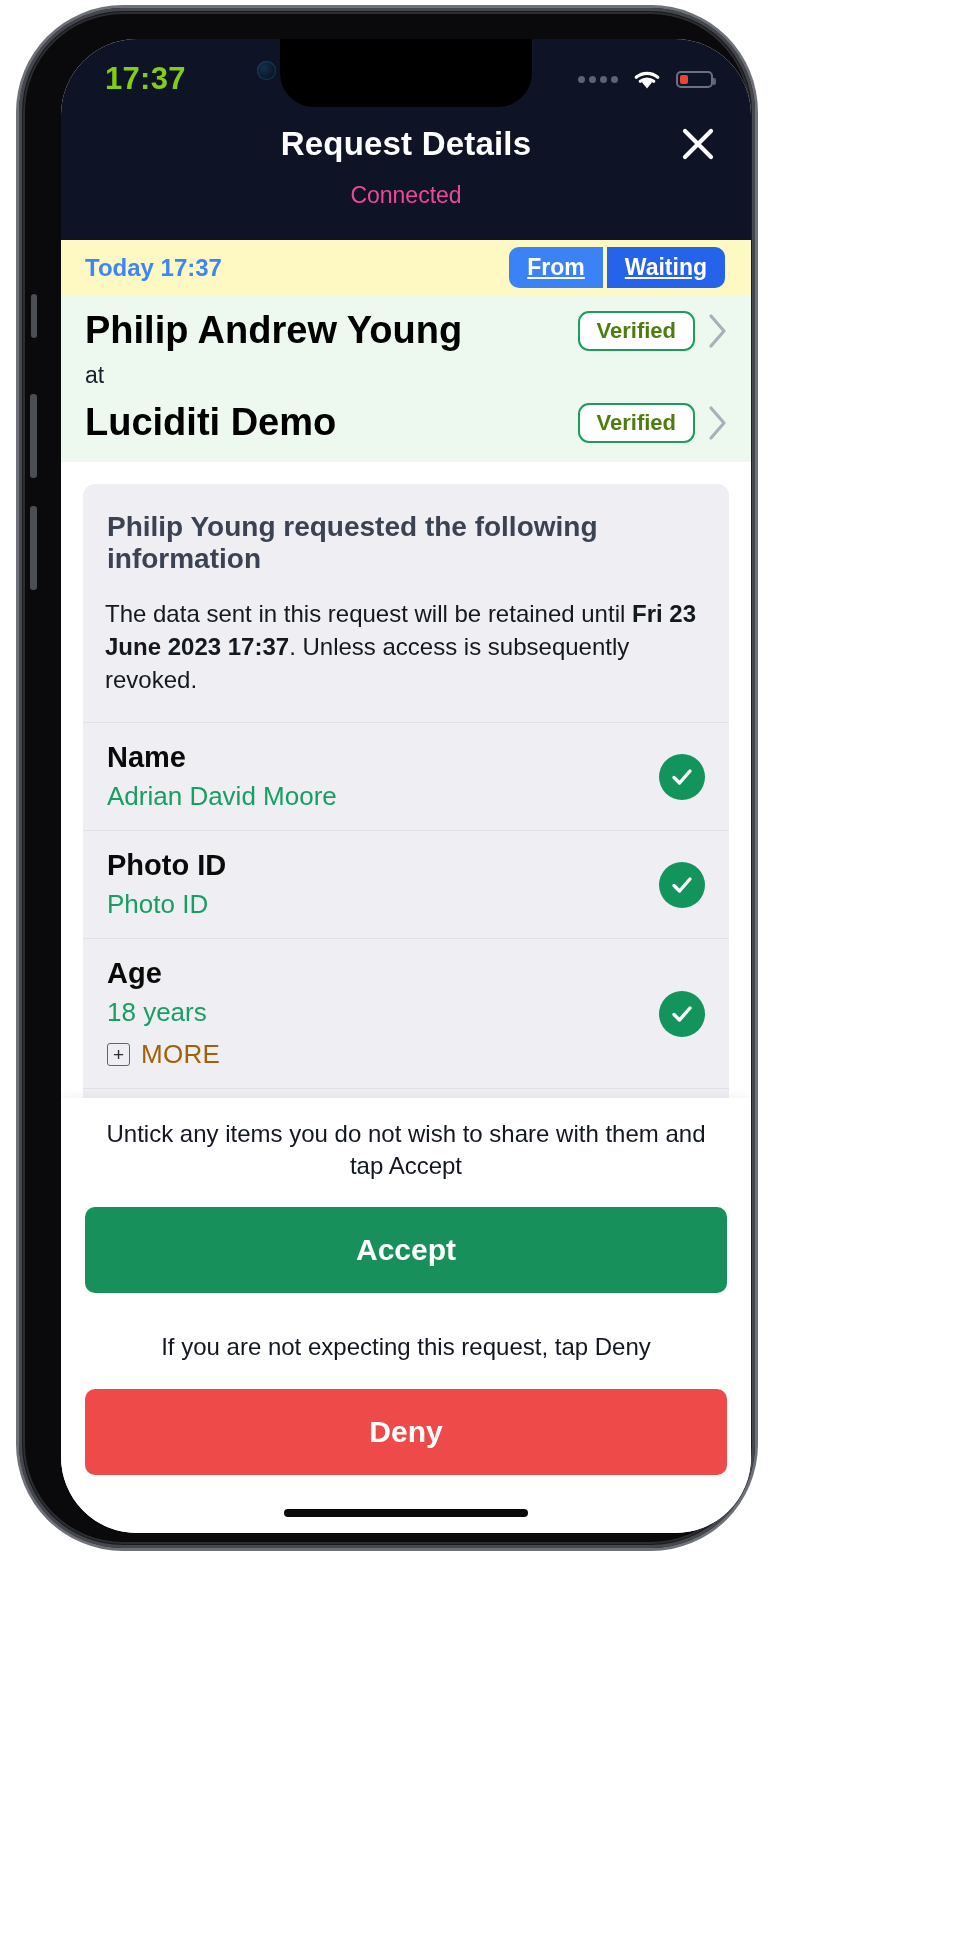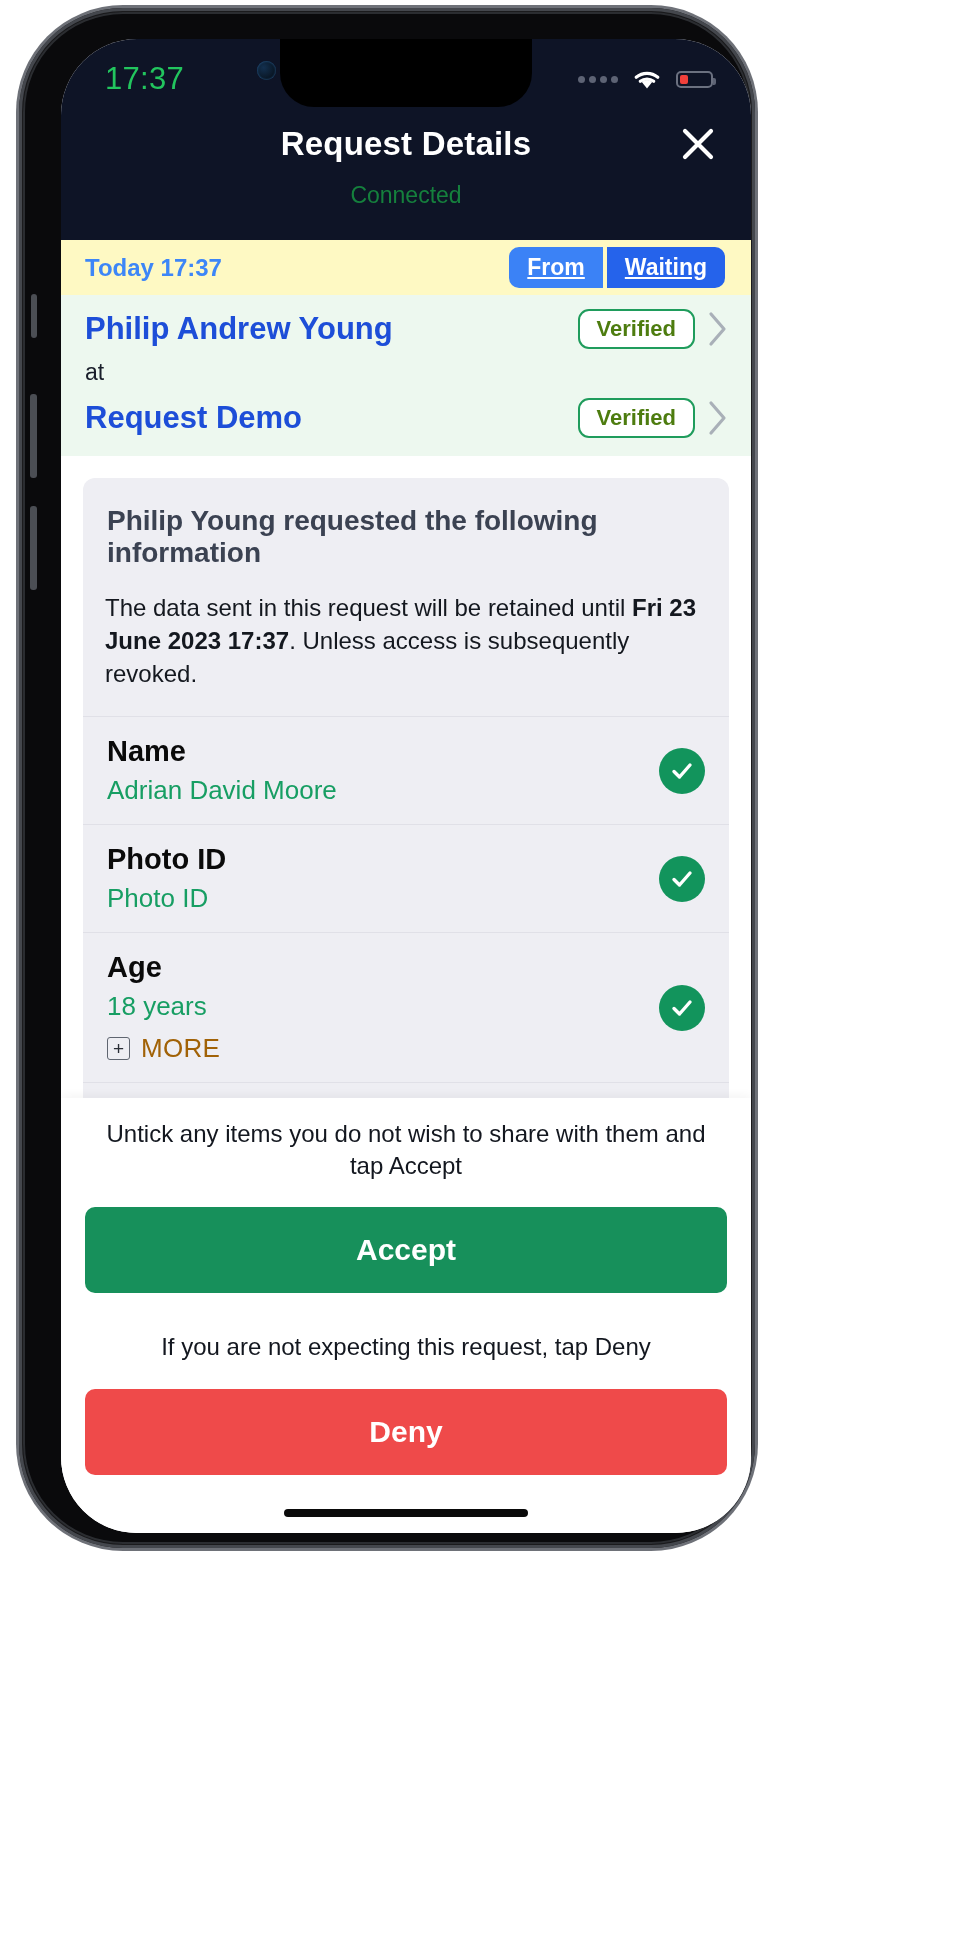--- a/index.html
+++ b/index.html
@@ -64,21 +64,21 @@
     box-shadow: inset 0 0 2px #2f6ea8;
     z-index: 6;
   }
   #status-bar {
     position:absolute; top:0; left:0; right:0; height:68px;
     display:flex; align-items:center; justify-content:space-between;
     padding: 0 38px 0 44px;
     z-index: 6;
   }
   #status-time {
-    color:#22c55e; font-size:31px; font-weight:400; letter-spacing:0.3px;
+    color:#84cc16; font-size:31px; font-weight:700; letter-spacing:0.3px;
     margin-top: 12px;
   }
   #status-icons { display:flex; align-items:center; gap:12px; margin-top:12px; }
   .sig-dots { display:flex; gap:4px; align-items:center; }
   .sig-dots i { display:block; width:7px; height:7px; border-radius:50%; background:#5d6374; }
   #wifi-icon svg { display:block; }
   #battery-icon {
     position:relative;
     width:37px; height:17px;
     border:2px solid #6b7180; border-radius:5px;
@@ -95,21 +95,21 @@
     display:flex; align-items:center; justify-content:center;
   }
   #page-title { color:#ffffff; font-size:33px; font-weight:700; letter-spacing:0.2px; }
   #close-icon {
     position:absolute; right:30px; top:-4px;
     width:46px; height:46px; display:flex; align-items:center; justify-content:center;
     cursor:pointer;
   }
   #connection-status {
     position:absolute; top:143px; left:0; right:0; text-align:center;
-    color:#15803d; font-size:23px; font-weight:400;
+    color:#ec4899; font-size:23px; font-weight:400;
   }
 
   
   #meta-row {
     height: 55px; background:#fef9c3;
     display:flex; align-items:center; justify-content:space-between;
     padding: 0 26px 0 24px;
   }
   #meta-timestamp { color:#3d86f7; font-size:24px; font-weight:700; }
   #meta-badges { display:flex; gap:4px; }
@@ -119,21 +119,21 @@
   }
   #badge-from { background:#3b82f6; border-radius:10px 0 0 10px; }
   #badge-status { background:#2563eb; border-radius:0 10px 10px 0; }
 
   
   #party-block { background:#edf8ef; padding: 6px 0 10px 0; }
   .party-row {
     display:flex; align-items:center; justify-content:space-between;
     padding: 8px 22px 8px 24px;
   }
-  .party-name { font-size:31px; font-weight:700; color:#1d4ed8; }
+  .party-name { font-size:38px; font-weight:700; color:#000000; }
   .party-right { display:flex; align-items:center; gap:12px; }
   .verified-pill {
     border:2px solid #1f9c5c; color:#4d7c0f; background:#ffffff;
     font-size:22px; font-weight:700; padding:7px 17px; border-radius:11px;
     line-height:1;
   }
   .chev-icon { color:#a9b0b8; display:flex; align-items:center; }
   .party-at { font-size:23px; color:#1a1f2b; padding: 2px 24px 4px 24px; }
 
   
@@ -265,21 +265,21 @@
             <svg width="22" height="36" viewBox="0 0 22 36">
               <path d="M4 3 L17 18 L4 33" stroke="#a9b0b8" stroke-width="3.2" fill="none" stroke-linecap="round" stroke-linejoin="round"></path>
             </svg>
           </span>
         </div>
       </div>
 
       <div class="party-at">at</div>
 
       <div class="party-row">
-        <div class="party-name">Request Demo</div>
+        <div class="party-name">Luciditi Demo</div>
         <div class="party-right">
           <span class="verified-pill">Verified</span>
           <span class="chev-icon">
             <svg width="22" height="36" viewBox="0 0 22 36">
               <path d="M4 3 L17 18 L4 33" stroke="#a9b0b8" stroke-width="3.2" fill="none" stroke-linecap="round" stroke-linejoin="round"></path>
             </svg>
           </span>
         </div>
       </div>
     </div>

